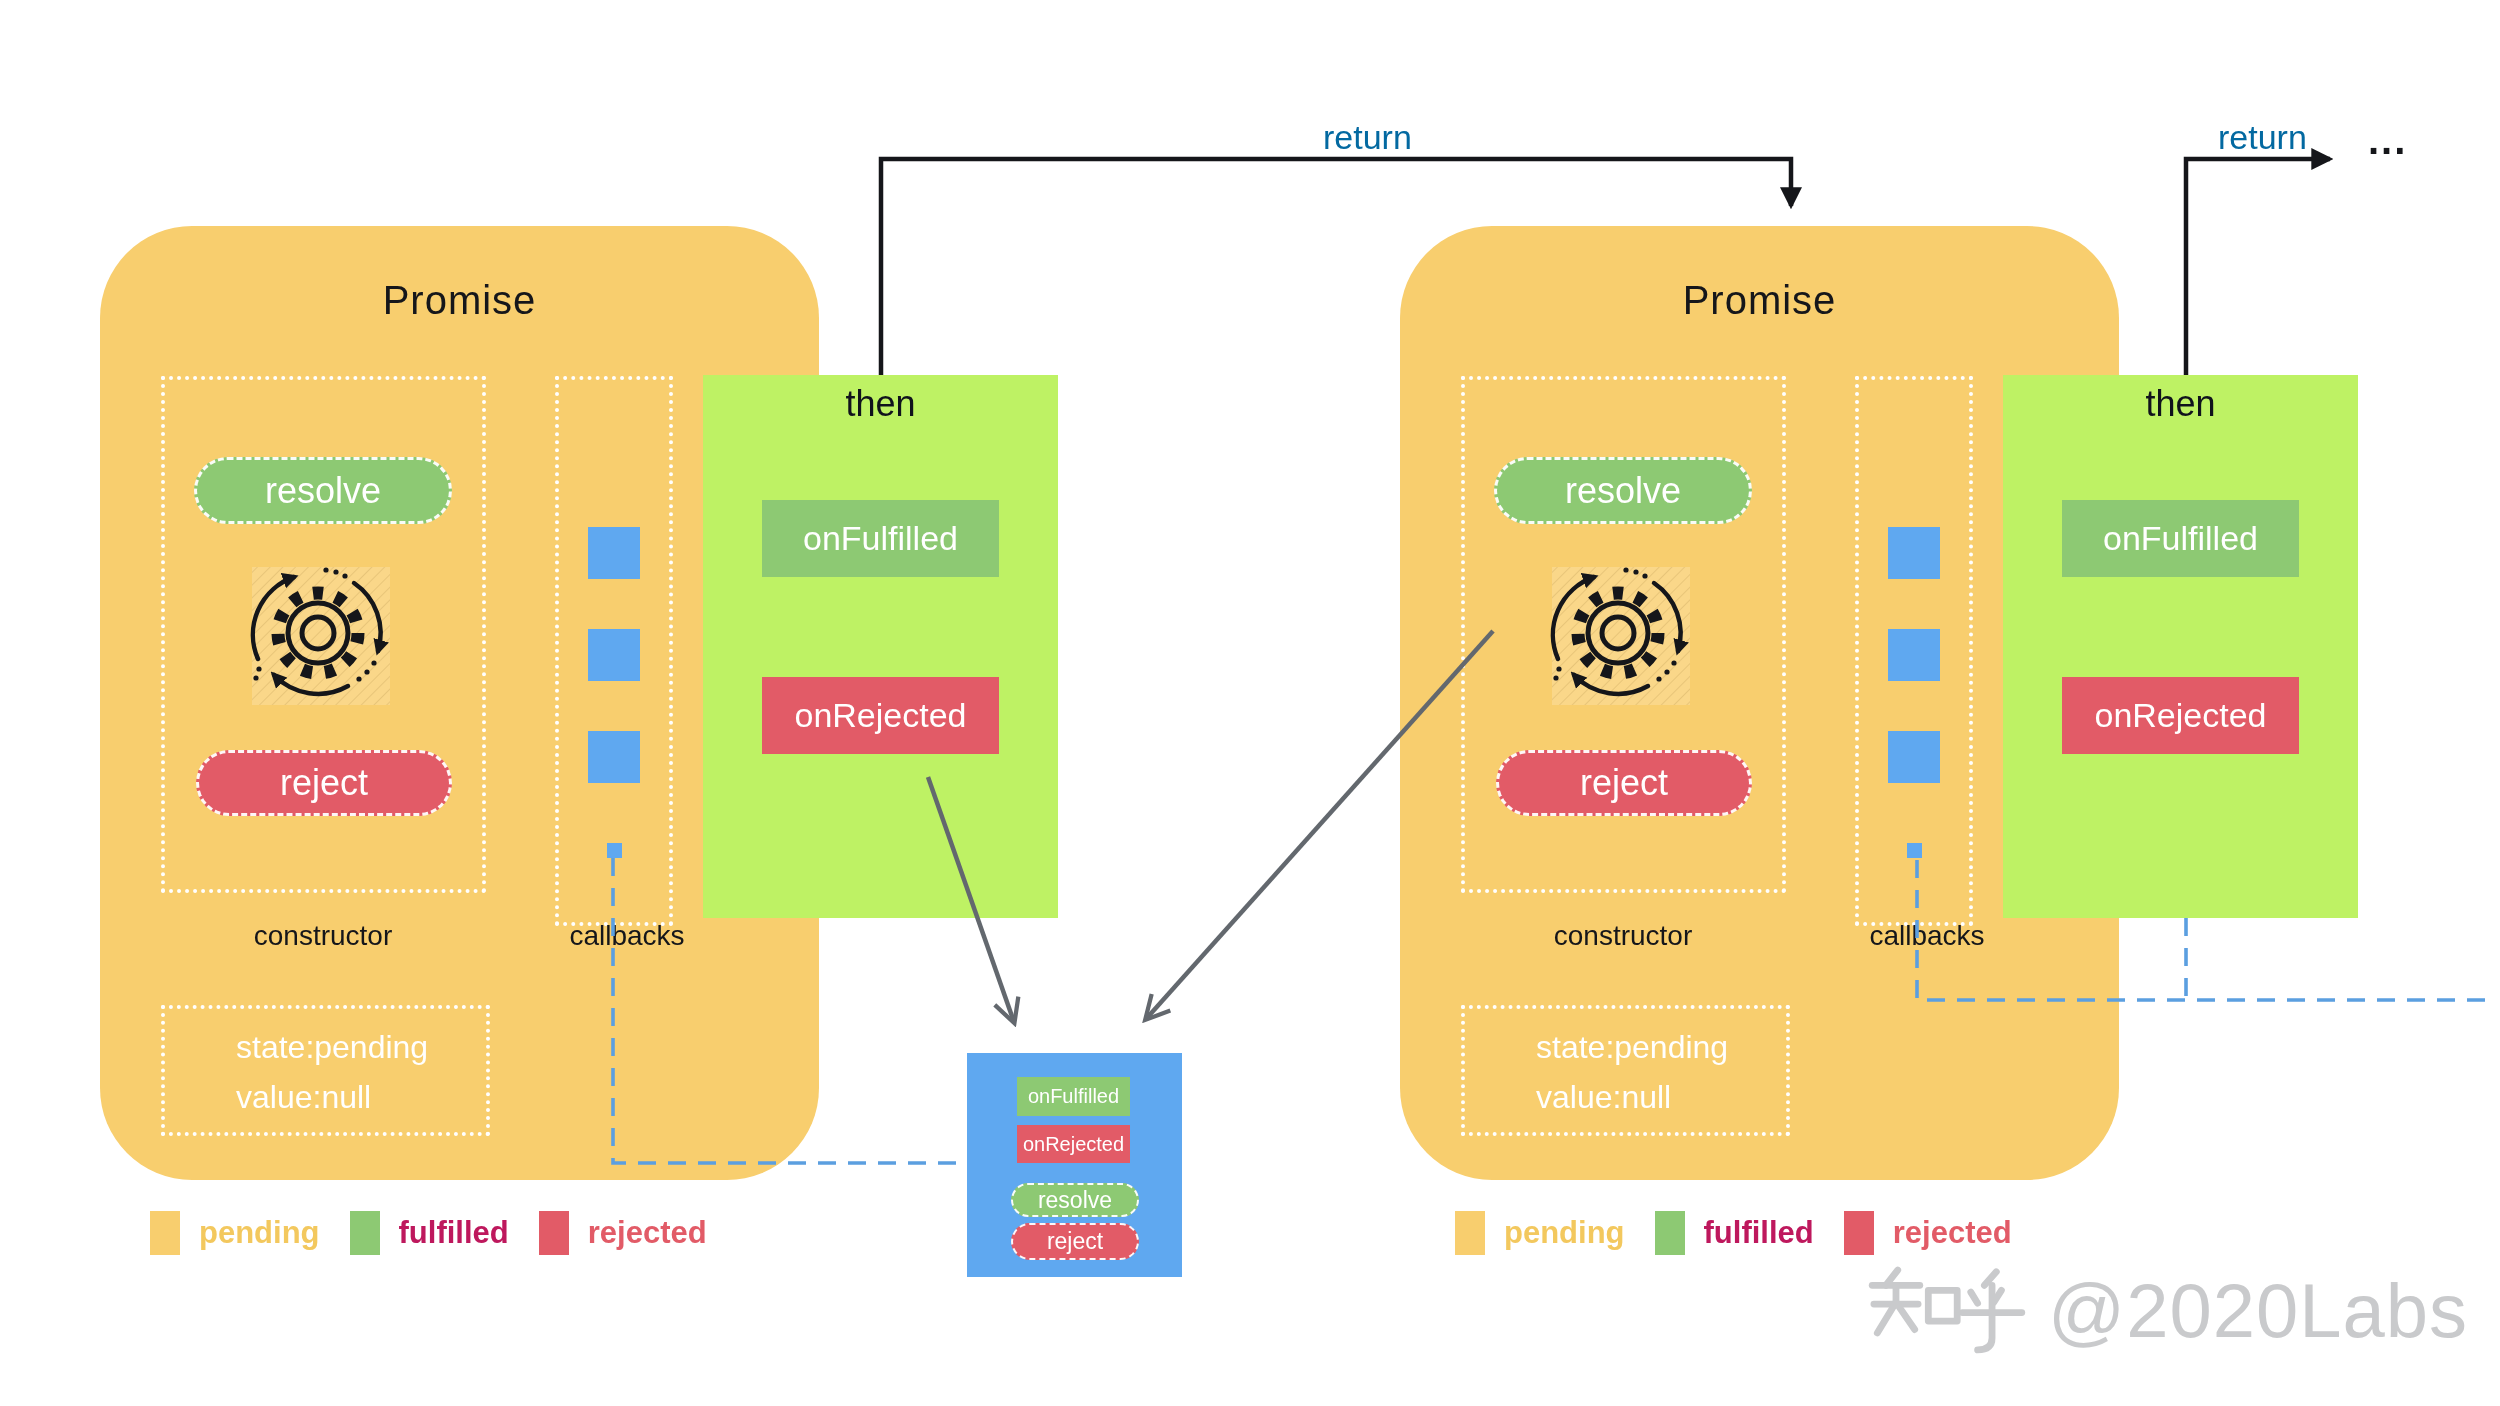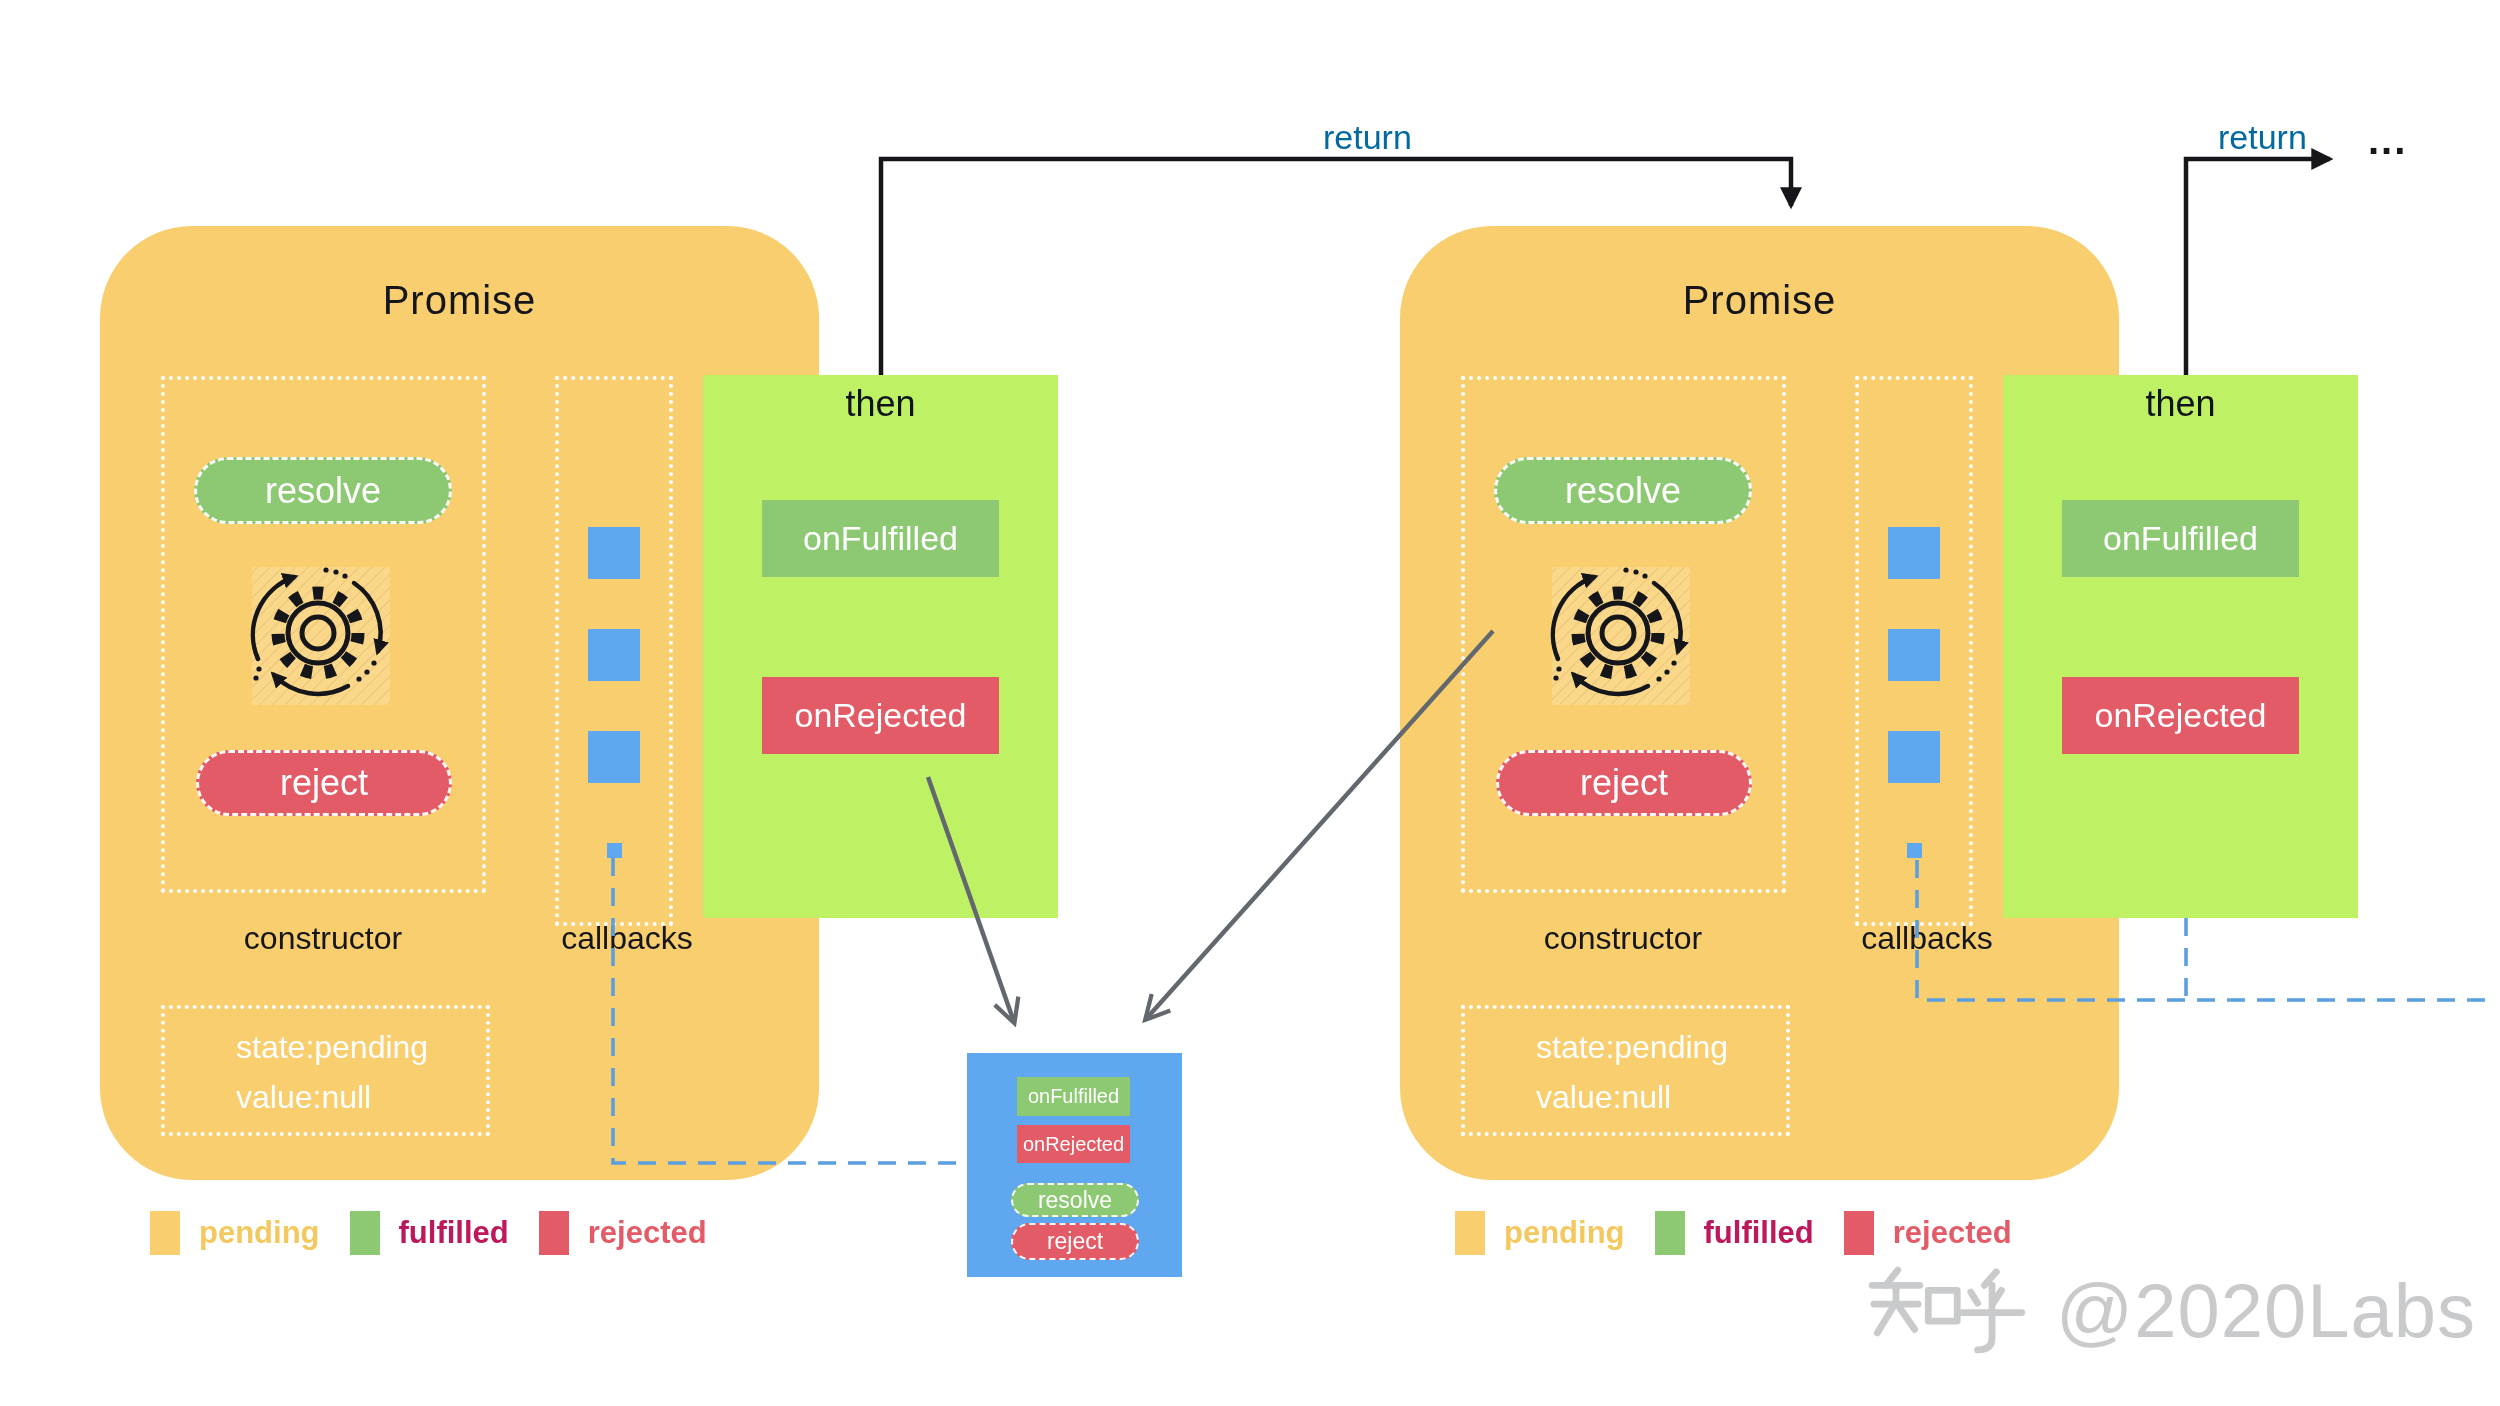--- a/index.html
+++ b/index.html
@@ -20,21 +20,21 @@
   .ctor-box{left:61px;top:150px;width:317px;height:509px;}
   .cb-box{left:455px;top:150px;width:110px;height:542px;}
   .state-box{left:61px;top:779px;width:321px;height:123px;}
   .pill{
     position:absolute;border:3px dashed rgba(255,255,255,.95);border-radius:999px;
     display:flex;align-items:center;justify-content:center;color:#fff;
   }
   .pill.resolve{left:94px;top:231px;width:252px;height:61px;background:#8DC973;font-size:36px;}
   .pill.reject{left:96px;top:524px;width:250px;height:60px;background:#E25B67;font-size:36px;}
   .zone-label{
-    position:absolute;top:694px;font-size:32px;color:#15161a;text-align:center;width:320px;
+    position:absolute;top:694px;font-size:28px;color:#15161a;text-align:center;width:320px;
   }
   .zone-label.ctor{left:63px;}
   .zone-label.cbs{left:367px;width:320px;}
   .state-text{
     position:absolute;left:95px;top:796px;color:#fff;font-size:32px;line-height:50px;margin-left:41px;
   }
   .slot{position:absolute;width:52px;height:52px;background:#5FA8F0;left:488px;}
   .slot.s1{top:301px;} .slot.s2{top:403px;} .slot.s3{top:505px;}
   .slot-small{position:absolute;left:507px;top:617px;width:15px;height:15px;background:#5FA8F0;}
   
@@ -67,21 +67,21 @@
   
   .legend{position:absolute;top:1211px;display:flex;align-items:center;gap:30px;}
   .legend-item{display:flex;align-items:center;gap:19px;}
   .swatch{width:30px;height:44px;display:inline-block;}
   .legend-label{font-size:31px;font-weight:bold;}
   .legend-label.pending{color:#F3C85E;}
   .legend-label.fulfilled{color:#be185d;}
   .legend-label.rejected{color:#E25B67;}
   
   .watermark{
-    position:absolute;left:1862px;top:1262px;display:flex;align-items:center;gap:24px;
+    position:absolute;left:1862px;top:1262px;display:flex;align-items:center;gap:16px;
     color:#C9CACC;
   }
   .watermark .latin{font-size:76px;letter-spacing:1px;}
   
   .overlay{position:absolute;left:0;top:0;pointer-events:none;}
 </style>
 </head>
 <body>
 
 <div class="canvas">

